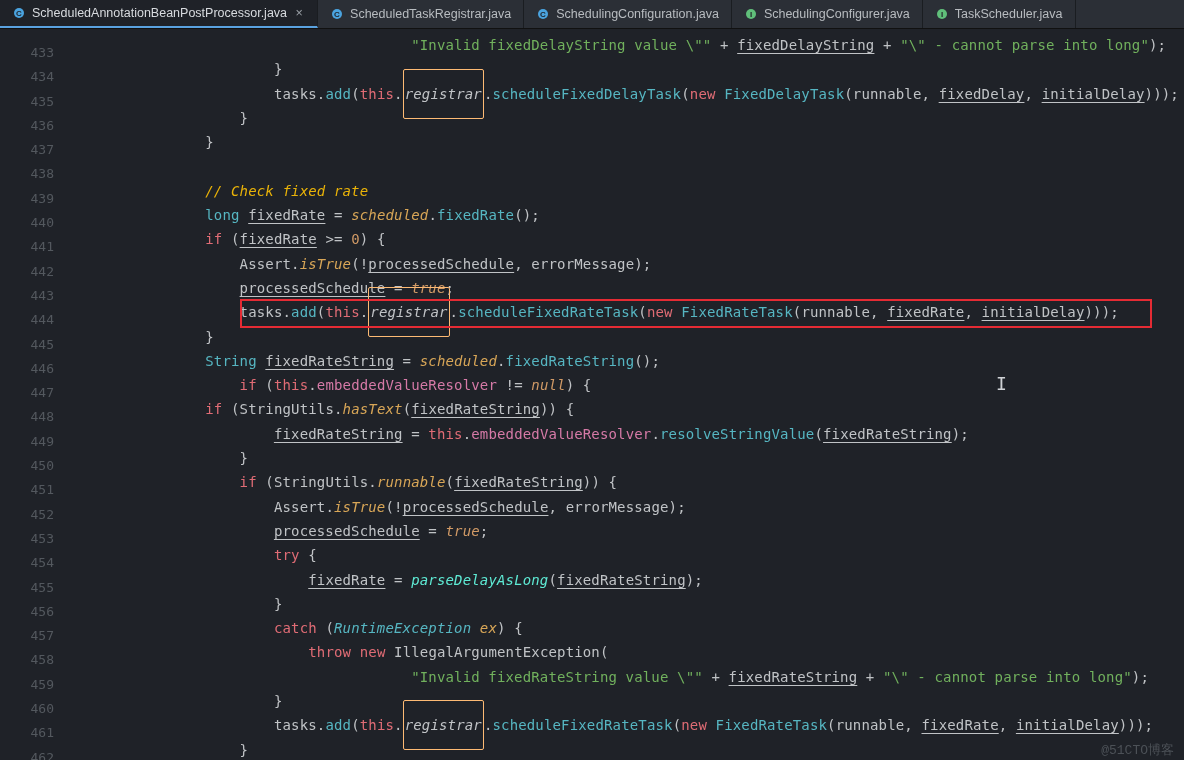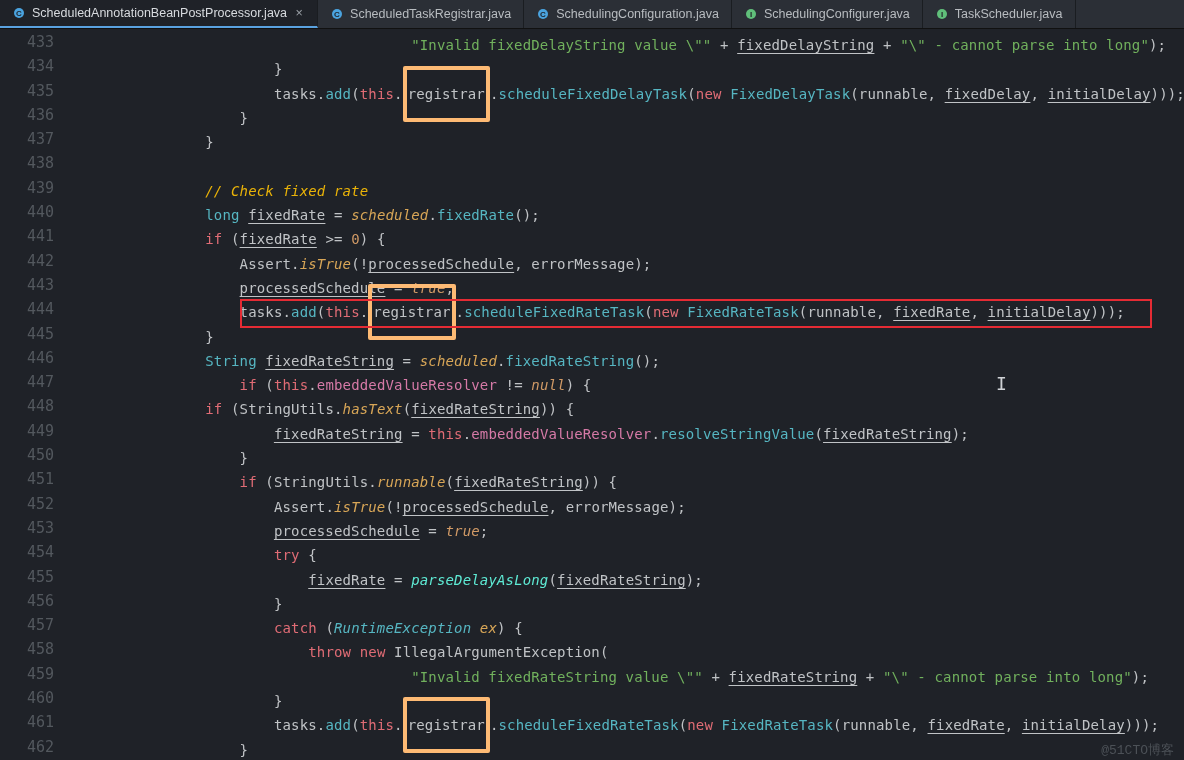--- a/index.html
+++ b/index.html
@@ -63,22 +63,22 @@
     height: calc(100% - 28px);
     background: #1f2228;
   }
   .gutter {
     width: 54px;
     flex: none;
     background: #1f2228;
     color: #53585e;
     text-align: right;
     padding-right: 14px;
-    padding-top: 1px;
-    font-size: 15px;
+    padding-top: 12px;
+    font-size: 13px;
     line-height: 24.3px;
     user-select: none;
   }
   .gutter div {
     height: 24.3px;
     line-height: 24.3px;
   }
   .code {
     flex: 1 1 auto;
     padding-top: 4px;
@@ -91,23 +91,24 @@
     white-space: pre;
     position: relative;
   }
   .code-inner {
     font-family: "Menlo", "Consolas", monospace;
     letter-spacing: 0.15px;
   }
 
   
   .sel {
-    border: 4px solid #fdba74;
+    border: 1px solid #fdba74;
     padding: 16px 1px;
     border-radius: 2px;
+    font-style: italic;
   }
 
   
   .hl-box {
     position: absolute;
     border: 2px solid #e52b34;
     pointer-events: none;
   }
 
   

